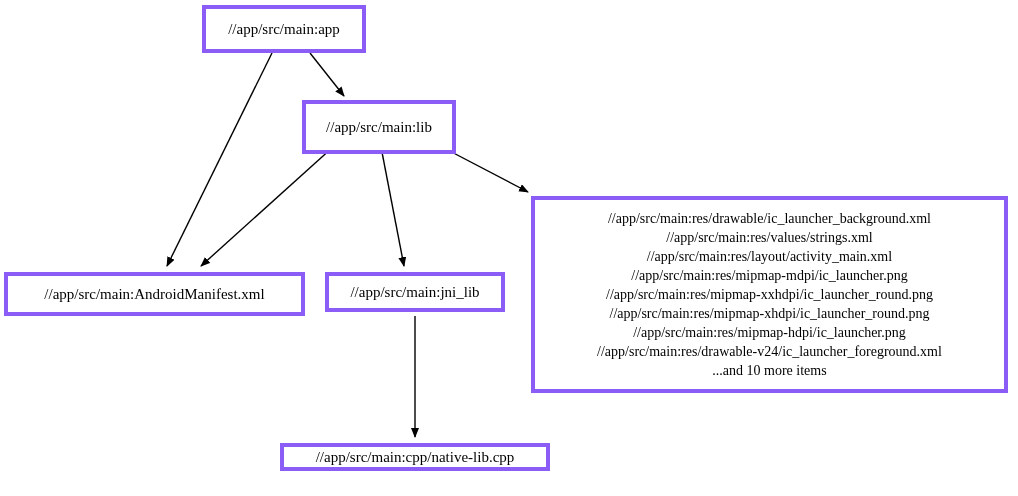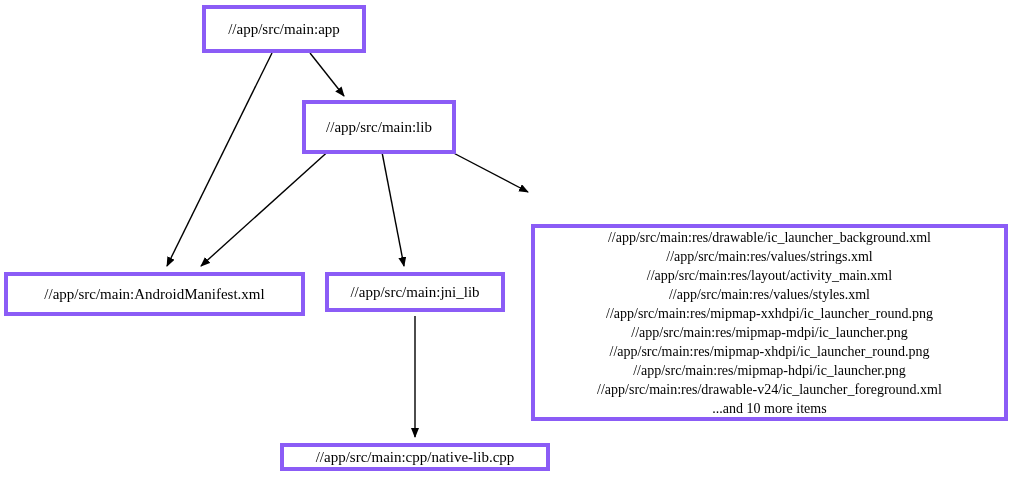--- a/index.html
+++ b/index.html
@@ -37,21 +37,20 @@
     font-size: 15px;
     line-height: 19px;
     white-space: nowrap;
   }
   .node-multiline {
     white-space: normal;
     font-size: 14px;
     line-height: 19px;
     padding: 6px 4px;
     align-items: center;
-    margin-top: 28px;
   }
   .node-multiline .path-line {
     display: block;
     white-space: nowrap;
   }
 
   
   #node-app        { left: 202px; top: 5px;   width: 164px; height: 48px; }
   #node-lib        { left: 302px; top: 100px; width: 154px; height: 54px; }
   #node-manifest   { left: 4px;   top: 272px; width: 301px; height: 44px; text-align: center; }
@@ -92,23 +91,22 @@
 
   <div class="node" id="node-jni">//app/src/main:jni_lib</div>
 
   <div class="node" id="node-nativelib">//app/src/main:cpp/native-lib.cpp</div>
 
   <div class="node node-multiline" id="node-res">
     <div>
       <span class="path-line">//app/src/main:res/drawable/ic_launcher_background.xml</span>
       <span class="path-line">//app/src/main:res/values/strings.xml</span>
       <span class="path-line">//app/src/main:res/layout/activity_main.xml</span>
-      <span class="path-line">//app/src/main:res/values/styles.xml</span>
+      <span class="path-line">//app/src/main:res/mipmap-mdpi/ic_launcher.png</span>
       <span class="path-line">//app/src/main:res/mipmap-xxhdpi/ic_launcher_round.png</span>
-      <span class="path-line">//app/src/main:res/mipmap-mdpi/ic_launcher.png</span>
       <span class="path-line">//app/src/main:res/mipmap-xhdpi/ic_launcher_round.png</span>
       <span class="path-line">//app/src/main:res/mipmap-hdpi/ic_launcher.png</span>
       <span class="path-line">//app/src/main:res/drawable-v24/ic_launcher_foreground.xml</span>
       <span class="path-line">...and 10 more items</span>
     </div>
   </div>
 
 </div>
 
 </body></html>

